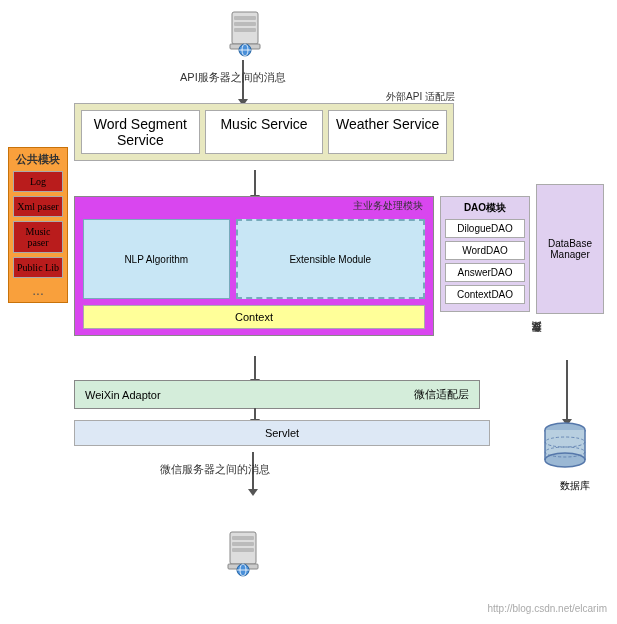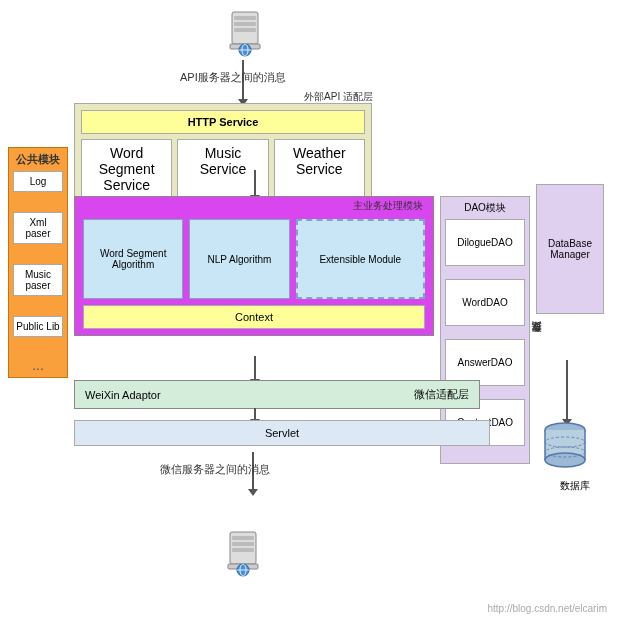--- a/index.html
+++ b/index.html
@@ -71,39 +71,40 @@
       padding: 4px;
     }
     .public-module-title {
       font-size: 11px;
       font-weight: bold;
       text-align: center;
       margin-bottom: 4px;
       color: #333;
     }
     .public-module-item {
-      background: #ffffff;
+      background: #b91c1c;
       border: 1px solid #aaa;
       text-align: center;
       padding: 4px 2px;
-      margin-bottom: 20px;
-      font-size: 10px;
+      margin-bottom: 4px;
+      font-size: 10px;
+      font-family: Liberation Serif, serif;
     }
     .public-module-dots {
       text-align: center;
       font-size: 14px;
       color: #555;
     }
 
     
     .external-api-layer {
       position: absolute;
       top: 103px;
       left: 74px;
-      width: 298px;
+      width: 380px;
       background: #e8e8c0;
       border: 1px solid #aaa;
       padding: 6px;
     }
     .layer-title-right {
       position: absolute;
       right: -2px;
       top: -14px;
       font-size: 10px;
       color: #333;
@@ -191,30 +192,30 @@
       position: absolute;
       top: 196px;
       left: 440px;
       width: 90px;
       background: #e0d0f0;
       border: 1px solid #aaa;
       padding: 4px;
     }
     .dao-title {
       font-size: 10px;
-      font-weight: normal;
+      font-weight: bold;
       text-align: center;
       margin-bottom: 4px;
     }
     .dao-item {
       background: #fff;
       border: 1px solid #aaa;
       text-align: center;
-      padding: 17px 2px;
-      margin-bottom: 13px;
+      padding: 3px 2px;
+      margin-bottom: 3px;
       font-size: 10px;
     }
 
     
     .db-manager {
       position: absolute;
       top: 184px;
       left: 536px;
       width: 68px;
       background: #e0d0f0;
@@ -420,34 +421,32 @@
     <div class="public-module-title">公共模块</div>
     <div class="public-module-item">Log</div>
     <div class="public-module-item">Xml paser</div>
     <div class="public-module-item">Music paser</div>
     <div class="public-module-item">Public Lib</div>
     <div class="public-module-dots">...</div>
   </div>
 
   <div class="external-api-layer">
     <span class="layer-title-right">外部API 适配层</span>
-    <div class="http-service-box">HTTP Service</div>
     <div class="services-row">
       <div class="service-box">Word Segment Service</div>
       <div class="service-box">Music Service</div>
       <div class="service-box">Weather Service</div>
     </div>
   </div>
 
   <div class="brace-arrow"></div>
 
   <div class="main-biz-layer">
     <span class="main-biz-title">主业务处理模块</span>
     <div class="algorithms-row">
-      <div class="algo-box">Word Segment Algorithm</div>
       <div class="algo-box">NLP Algorithm</div>
       <div class="extensible-box">Extensible Module</div>
     </div>
     <div class="context-box">Context</div>
   </div>
 
   <div class="brace-arrow2"></div>
 
   <div class="dao-module">
     <div class="dao-title">DAO模块</div>

